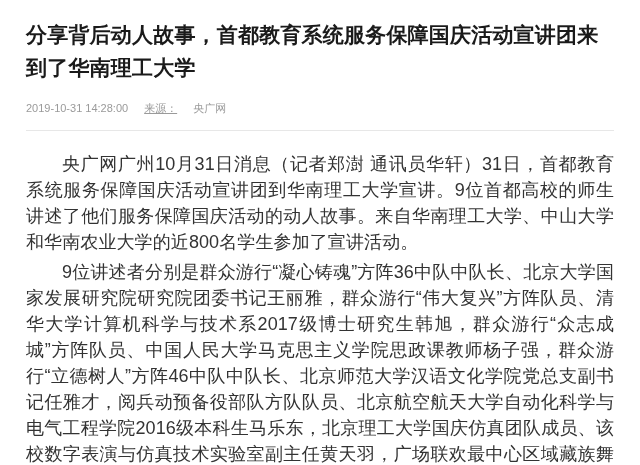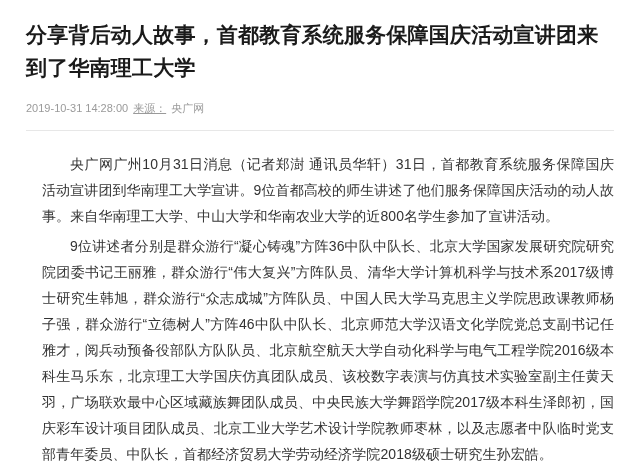--- a/index.html
+++ b/index.html
@@ -31,41 +31,41 @@
     color: #1a1a1a;
     letter-spacing: 0.2px;
   }
   .meta {
     margin-top: 16px;
     font-size: 11px;
     color: #9a9a9a;
     line-height: 16px;
     display: flex;
     align-items: center;
-    gap: 5px;
+    gap: 16px;
   }
   .meta .source-label {
     color: #9a9a9a;
     text-decoration: underline;
   }
   .meta .source-name {
     color: #9a9a9a;
   }
   .divider {
     margin-top: 14px;
     border: 0;
     border-top: 1px solid #e7e7e7;
     height: 0;
   }
   .article {
     margin-top: 20px;
   }
   .article p {
-    margin: 0 0 4px 16px;
-    font-size: 14px;
+    margin: 0 0 4px 0;
+    font-size: 18px;
     line-height: 26px;
     color: #333333;
     text-align: justify;
     text-indent: 2em;
     letter-spacing: 0.1px;
   }
 </style>
 </head>
 <body>
 

